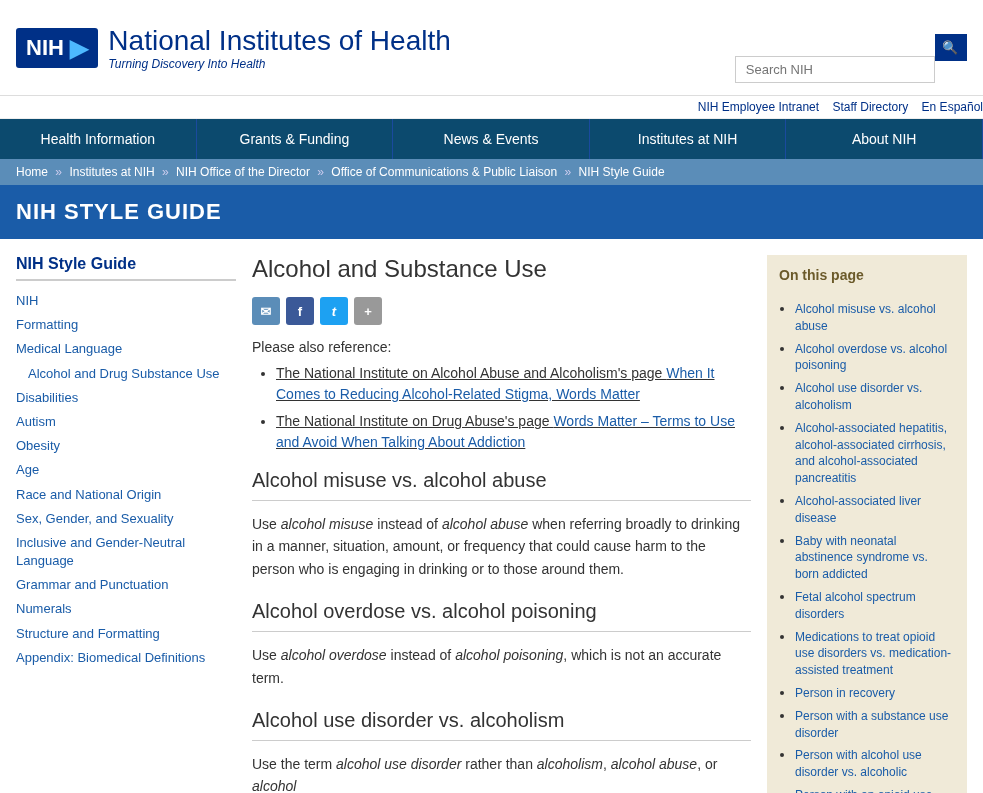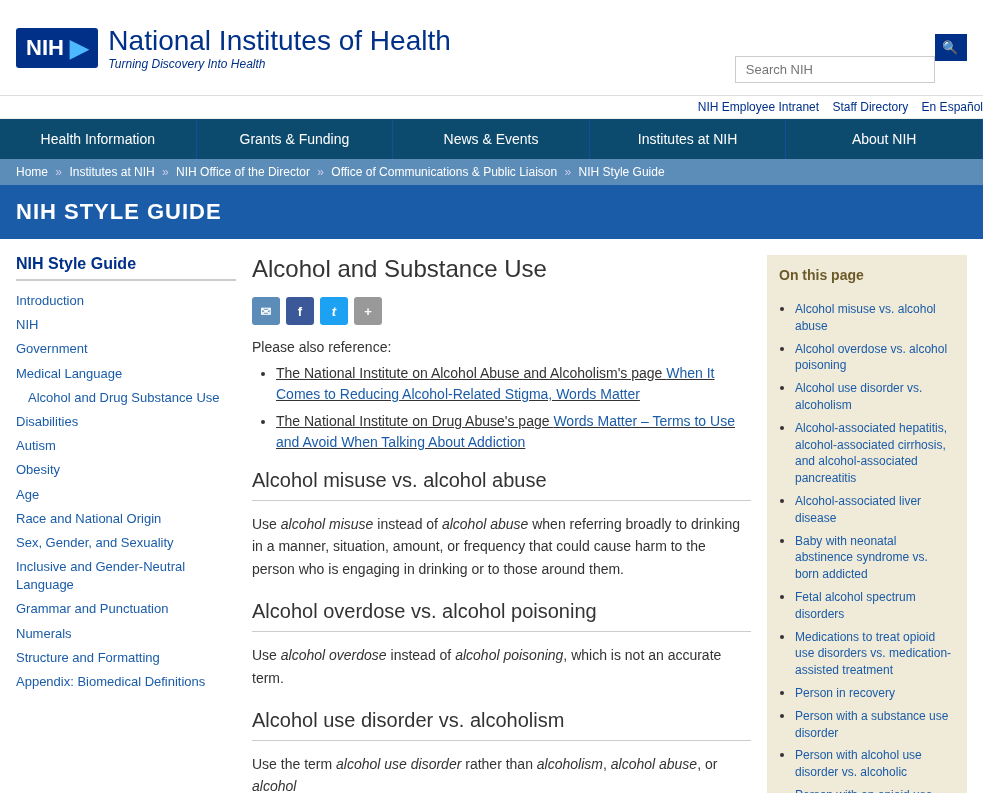--- a/index.html
+++ b/index.html
@@ -117,23 +117,22 @@
 
   <div class="page-title-bar">
     <h1>NIH STYLE GUIDE</h1>
   </div>
 </div>
 
 <div class="main-container">
 
   <aside class="sidebar">
     <div class="sidebar-title">NIH Style Guide</div>
-    <a href="#" class="sidebar-link">Introduction</a>
     <a href="#" class="sidebar-link">NIH</a>
-    <a href="#" class="sidebar-link">Government</a>
+    <a href="#" class="sidebar-link">Formatting</a>
     <a href="#" class="sidebar-link">Medical Language</a>
     <a href="#" class="sidebar-link indent">Alcohol and Drug Substance Use</a>
     <a href="#" class="sidebar-link">Disabilities</a>
     <a href="#" class="sidebar-link">Autism</a>
     <a href="#" class="sidebar-link">Obesity</a>
     <a href="#" class="sidebar-link">Age</a>
     <a href="#" class="sidebar-link">Race and National Origin</a>
     <a href="#" class="sidebar-link">Sex, Gender, and Sexuality</a>
     <a href="#" class="sidebar-link">Inclusive and Gender-Neutral Language</a>
     <a href="#" class="sidebar-link">Grammar and Punctuation</a>

